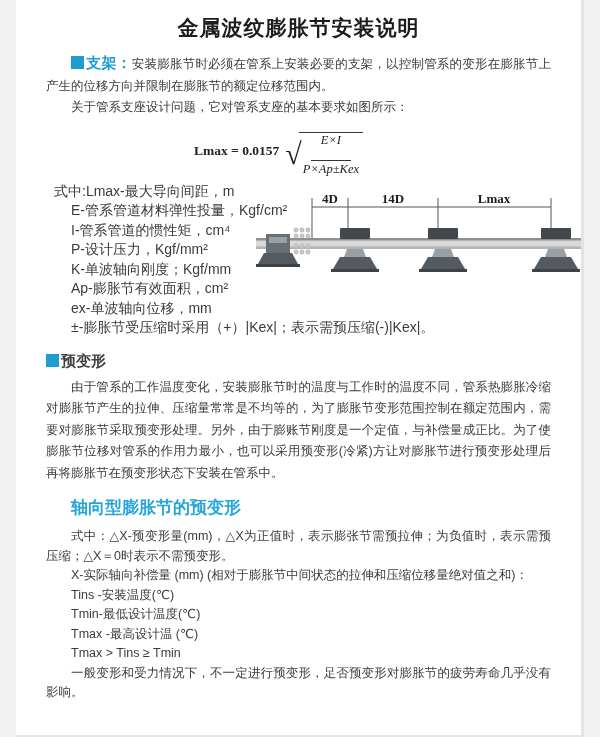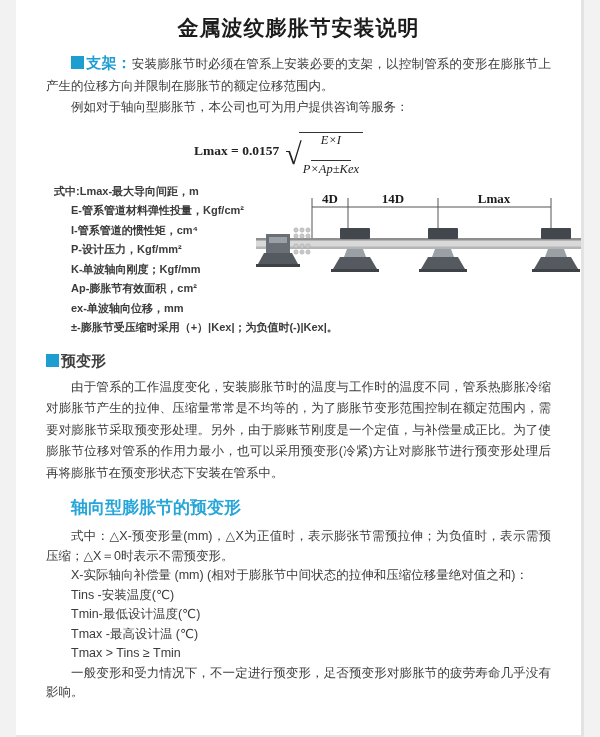--- a/index.html
+++ b/index.html
@@ -77,21 +77,21 @@
     flex-direction:column;
     align-items:center;
     font-size:12px;
     font-style:italic;
     font-weight:normal;
     margin:0 3px;
     vertical-align:middle;
   }
   .frac .fn{border-bottom:1px solid #333;padding:0 3px 1px 3px;}
   .frac .fd{padding:1px 3px 0 3px;}
-  .vars{font-size:11px;line-height:19.5px;font-weight:bold;}
+  .vars{font-size:14px;line-height:19.5px;}
   .vars .v{margin-left:8px;}
   .vars .v.sub{margin-left:25px;}
   .diagram{
     position:absolute;
     left:238px;top:190px;
     width:360px;height:102px;
   }
   .sec2{margin-top:14px;}
   .sec-heading-block{
     color:#404040;
@@ -115,40 +115,40 @@
 
 <div class="page">
 
   <h1 class="page-title">金属波纹膨胀节安装说明</h1>
 
   <div class="content">
 
     <div class="para support-intro">
       <span style="margin-left:2em;"><span class="sq"></span><span class="sec-heading-inline">支架：</span></span><span>安装膨胀节时必须在管系上安装必要的支架，以控制管系的变形在膨胀节上产生的位移方向并限制在膨胀节的额定位移范围内。</span>
     </div>
-    <div class="para indent">例如对于轴向型膨胀节，本公司也可为用户提供咨询等服务：</div>
+    <div class="para indent">关于管系支座设计问题，它对管系支座的基本要求如图所示：</div>
 
     <div class="formula formula-lmax">
       <span>Lmax = 0.0157</span>
       <span class="radical">√</span>
       <span class="sqrt-frac">
         <span class="f-num">E×I</span>
         <span class="f-den">P×Ap±Kex</span>
       </span>
     </div>
 
     <div class="vars">
       <div class="v">式中:Lmax-最大导向间距，m</div>
       <div class="v sub">E-管系管道材料弹性投量，Kgf/cm²</div>
       <div class="v sub">I-管系管道的惯性矩，cm⁴</div>
       <div class="v sub">P-设计压力，Kgf/mm²</div>
       <div class="v sub">K-单波轴向刚度；Kgf/mm</div>
       <div class="v sub">Ap-膨胀节有效面积，cm²</div>
       <div class="v sub">ex-单波轴向位移，mm</div>
-      <div class="v sub">±-膨胀节受压缩时采用（+）|Kex|；为负值时(-)|Kex|。</div>
+      <div class="v sub">±-膨胀节受压缩时采用（+）|Kex|；表示需预压缩(-)|Kex|。</div>
     </div>
 
     <div class="sec2">
       <div class="sec-heading-block">
         <span class="sq"></span><span>预变形</span>
       </div>
       <div class="para indent">由于管系的工作温度变化，安装膨胀节时的温度与工作时的温度不同，管系热膨胀冷缩对膨胀节产生的拉伸、压缩量常常是不均等的，为了膨胀节变形范围控制在额定范围内，需要对膨胀节采取预变形处理。另外，由于膨账节刚度是一个定值，与补偿量成正比。为了使膨胀节位移对管系的作用力最小，也可以采用预变形(冷紧)方让对膨胀节进行预变形处理后再将膨胀节在预变形状态下安装在管系中。</div>
 
       <div class="sub-heading">轴向型膨胀节的预变形</div>
 

